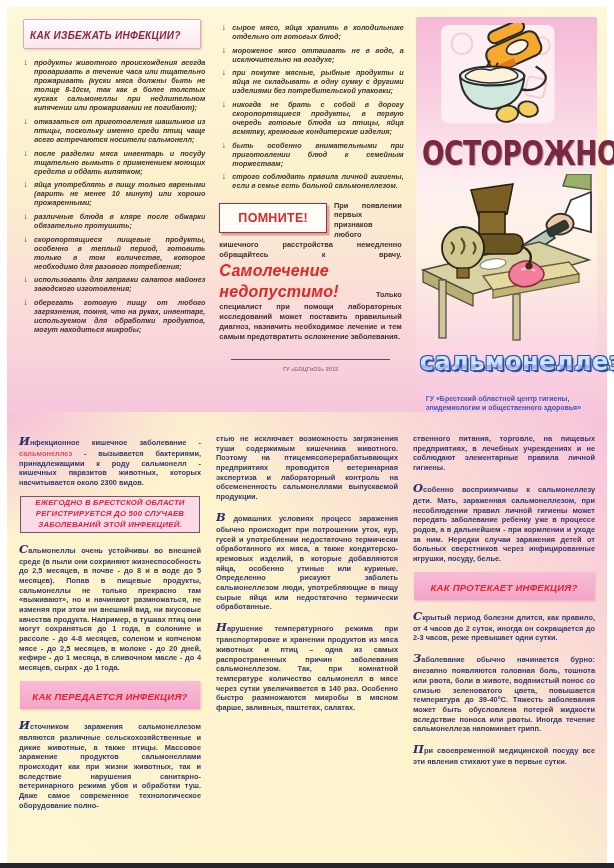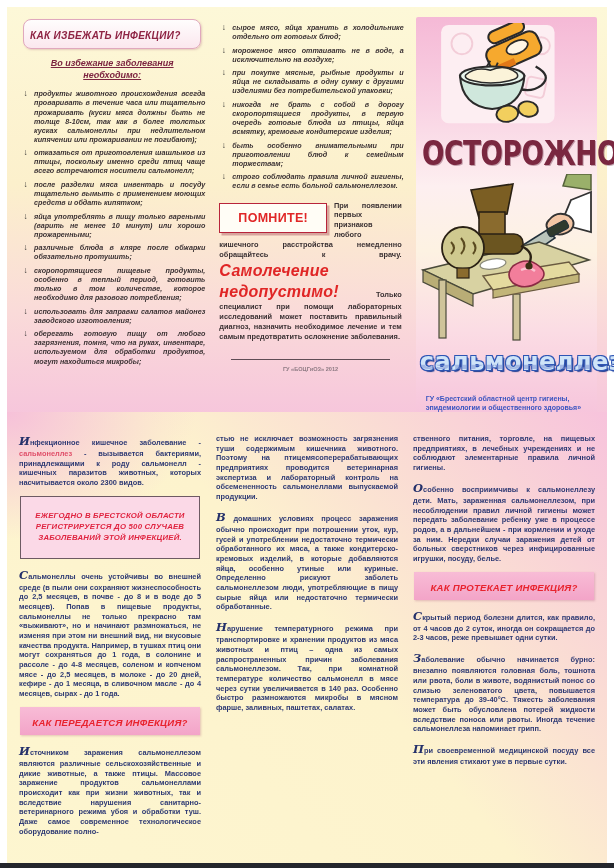--- a/index.html
+++ b/index.html
@@ -24,21 +24,21 @@
   }
   .scan-edge{position:absolute;left:0;bottom:0;width:614px;height:5px;background:#24262c;}
 
   .t-col{flex:1 1 0;min-width:0;}
   .t-col.narrow{flex:0.93 1 0;}
 
   
   .t-body{color:#3a3133;font-weight:bold;font-style:italic;font-size:7.2px;line-height:1.26;}
   .h1box{
     background:linear-gradient(180deg,#fffdfd,#fbe7ee);
-    border:1px solid #e0a8bd;border-radius:8px;
+    border:1px solid #e0a8bd;border-radius:2px;
     padding:5px 6px;margin:2px 4px 9px 4px;text-align:left;
     box-shadow:1px 1px 2px rgba(160,80,110,.25);
   }
   .h1{color:#8e2444;font-weight:900;font-style:italic;font-size:10px;letter-spacing:.3px;}
   .h2{
     color:#7c2440;font-weight:900;font-style:italic;font-size:9px;text-align:center;
     text-decoration:underline;margin:0 4px 8px 4px;line-height:1.3;
   }
   .bullet{display:flex;gap:4px;margin:0 0 4.5px 2px;}
   .b-icon{flex:0 0 9px;color:#2a2a2a;font-size:8.5px;line-height:1.1;font-style:normal;text-align:center;font-weight:900;}
@@ -82,40 +82,39 @@
 
   
   .p2{color:#2e3a74;font-weight:bold;font-size:7.4px;line-height:1.31;text-align:justify;margin:0 0 8px 0;}
   .p2.lead::first-letter{
     font-family:"DejaVu Serif",serif;font-style:italic;font-size:11.5px;font-weight:900;color:#24306a;
   }
   .w-red{color:#e0506a;}
   .statbox{
     border:1px solid #6d5a63;background:#fbd9e7;color:#e02440;
     font-weight:900;font-style:italic;font-size:7.8px;text-align:center;
-    padding:14px 4px;margin:1px 1px 9px 1px;line-height:1.4;letter-spacing:.2px;
+    padding:1px 4px;margin:1px 1px 9px 1px;line-height:1.4;letter-spacing:.2px;
   }
   .h3box{
     background:linear-gradient(180deg,#f8bcd6,#f3a4c8);border-radius:0;
     padding:5px 6px;margin:3px 1px 9px 1px;text-align:center;
     box-shadow:1px 1px 2px rgba(170,80,120,.3);
   }
   .h3{color:#e8232e;font-weight:900;font-style:italic;font-size:9.6px;letter-spacing:.2px;}
   .mt8{margin-top:8px;}
 </style>
 </head>
 <body>
 
 <div class="sheet sheet1">
 
   <div class="t-col">
     <div class="h1box">
       <span class="h1">КАК ИЗБЕЖАТЬ ИНФЕКЦИИ?</span>
     </div>
-    <div class="h2">Во избежание заболевания необходимо:</div>
     <div class="t-body">
 
     <div class="bullet">
         <span class="b-icon">↓</span>
         <span class="b-text">продукты животного происхождения всегда проваривать в течение часа или тщательно прожаривать (куски мяса должны быть не толще 8-10см, так как в более толстых кусках сальмонеллы при недлительном кипячении или прожаривании не погибают);</span>
       </div>
         <div class="bullet">
         <span class="b-icon">↓</span>
         <span class="b-text">отказаться от приготовления шашлыков из птицы, поскольку именно среди птиц чаще всего встречаются носители сальмонелл;</span>
       </div>

